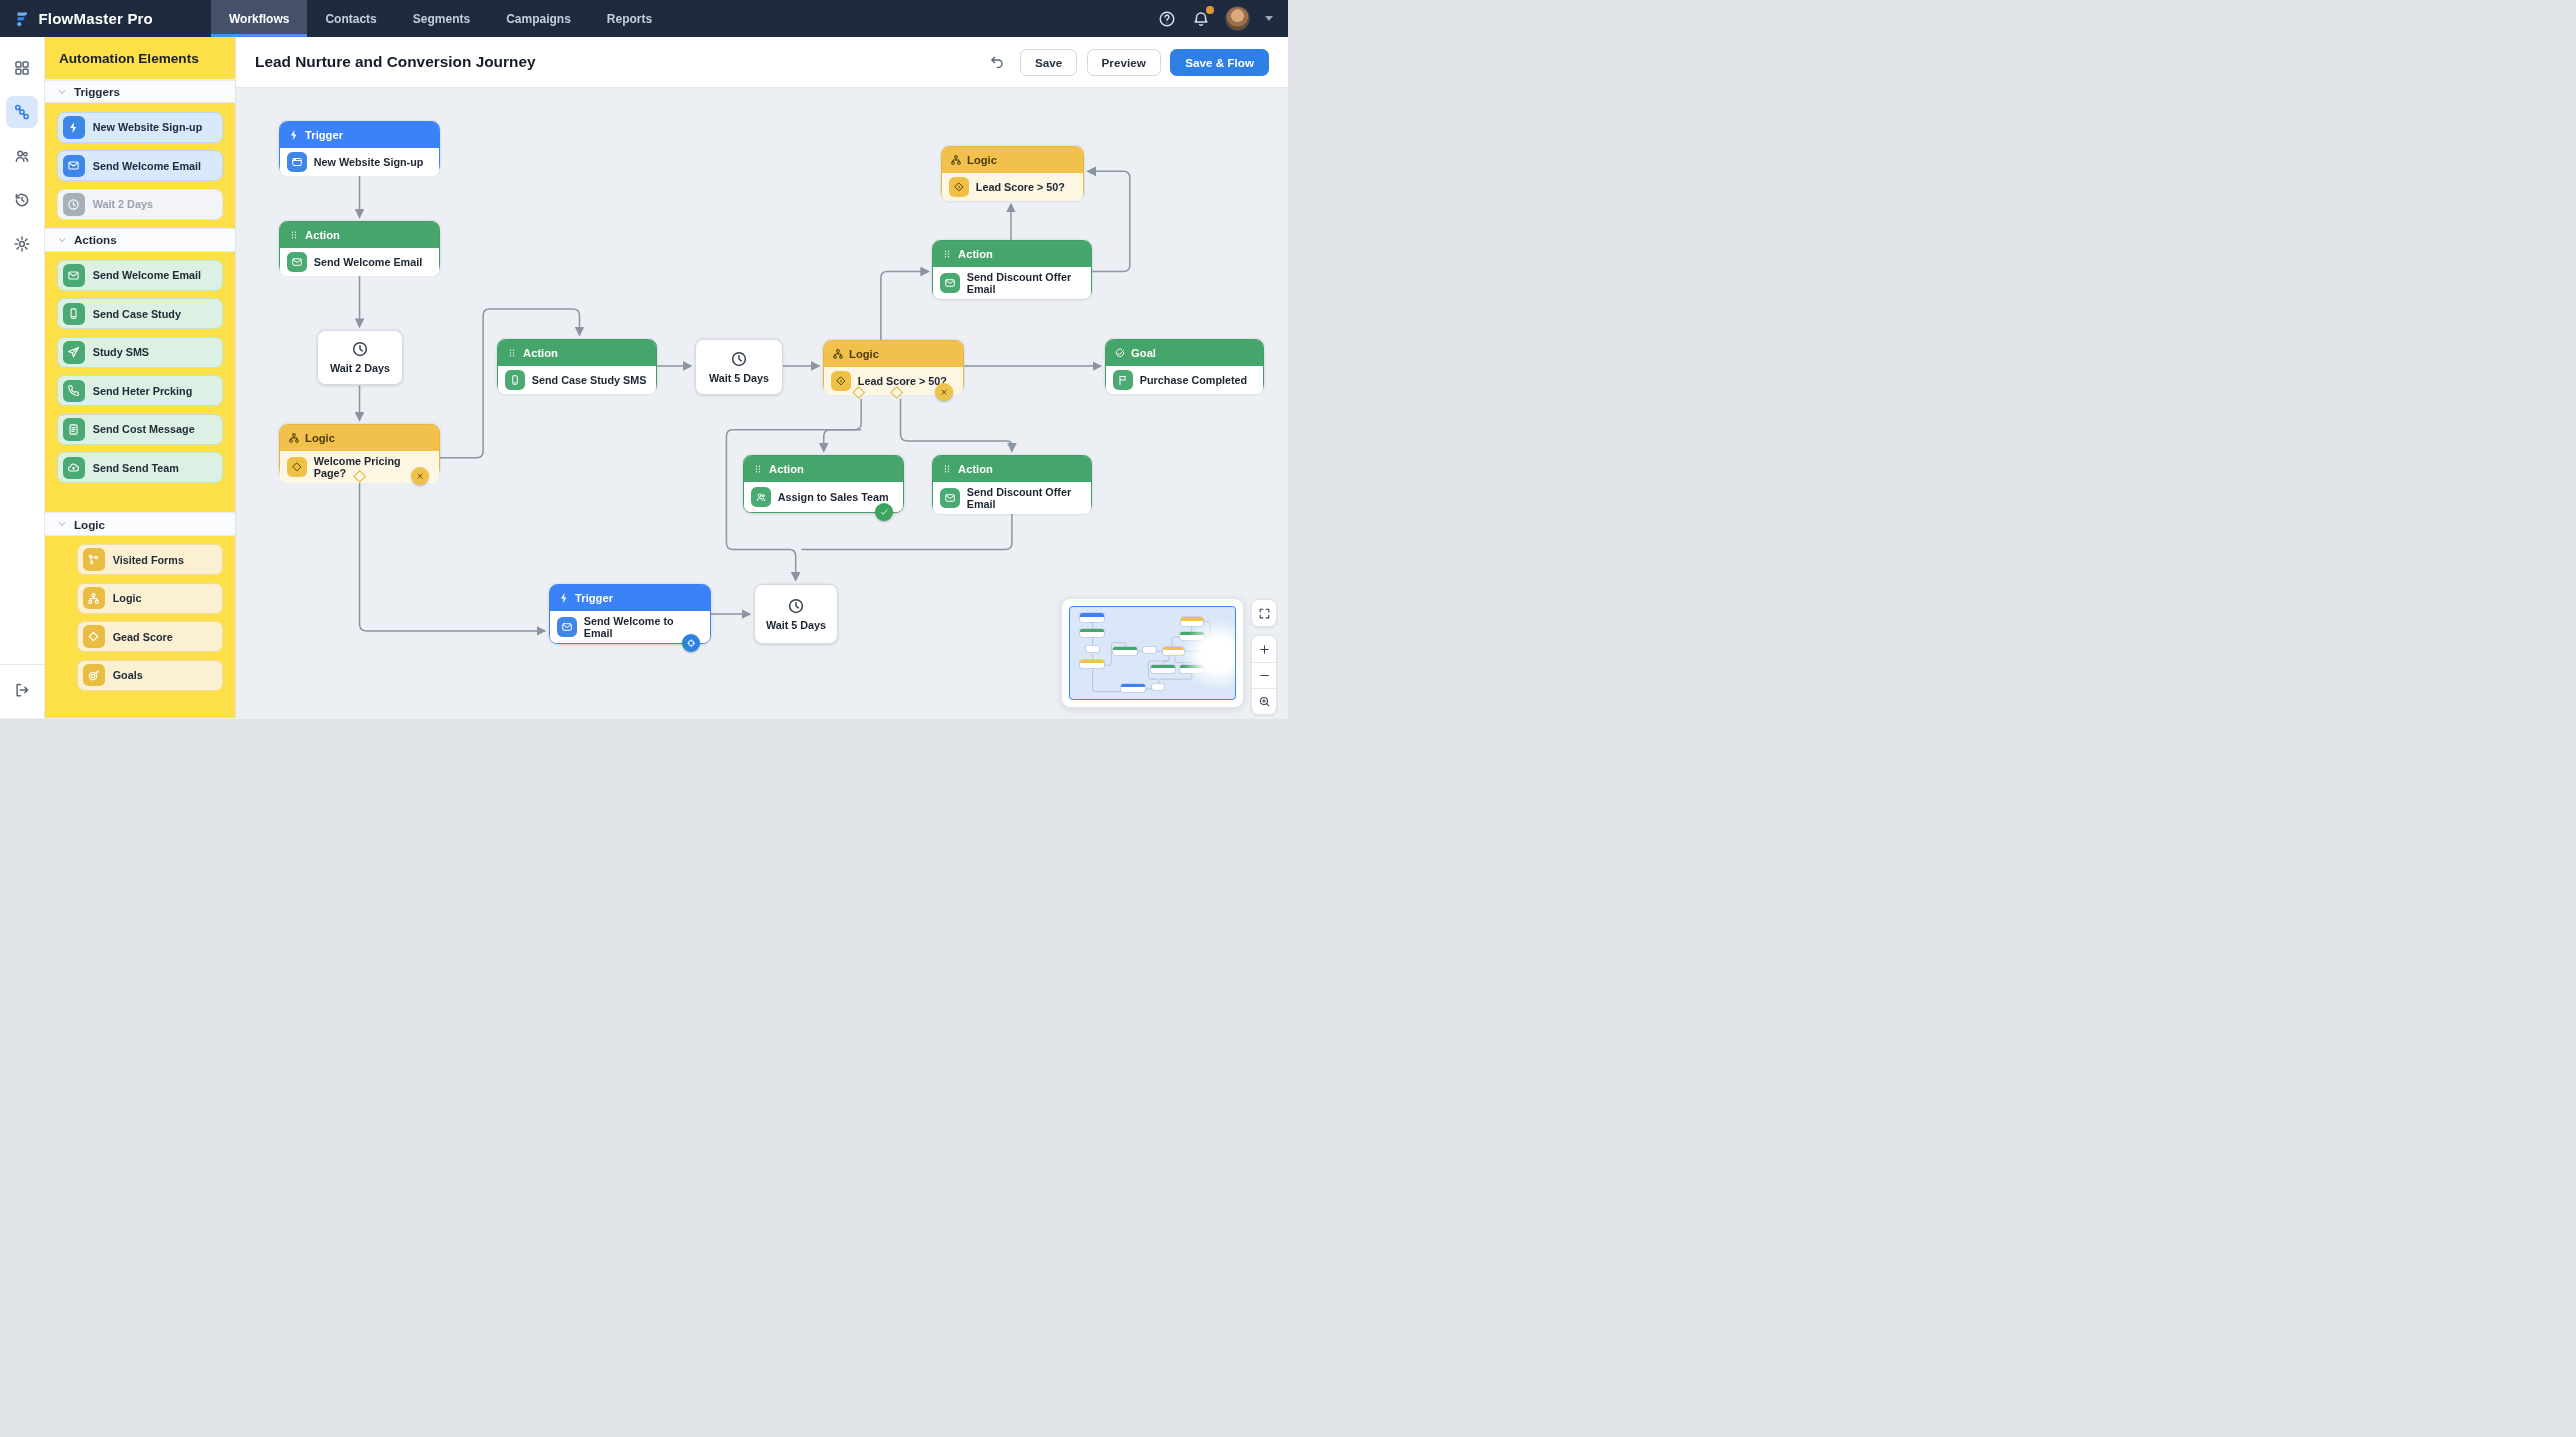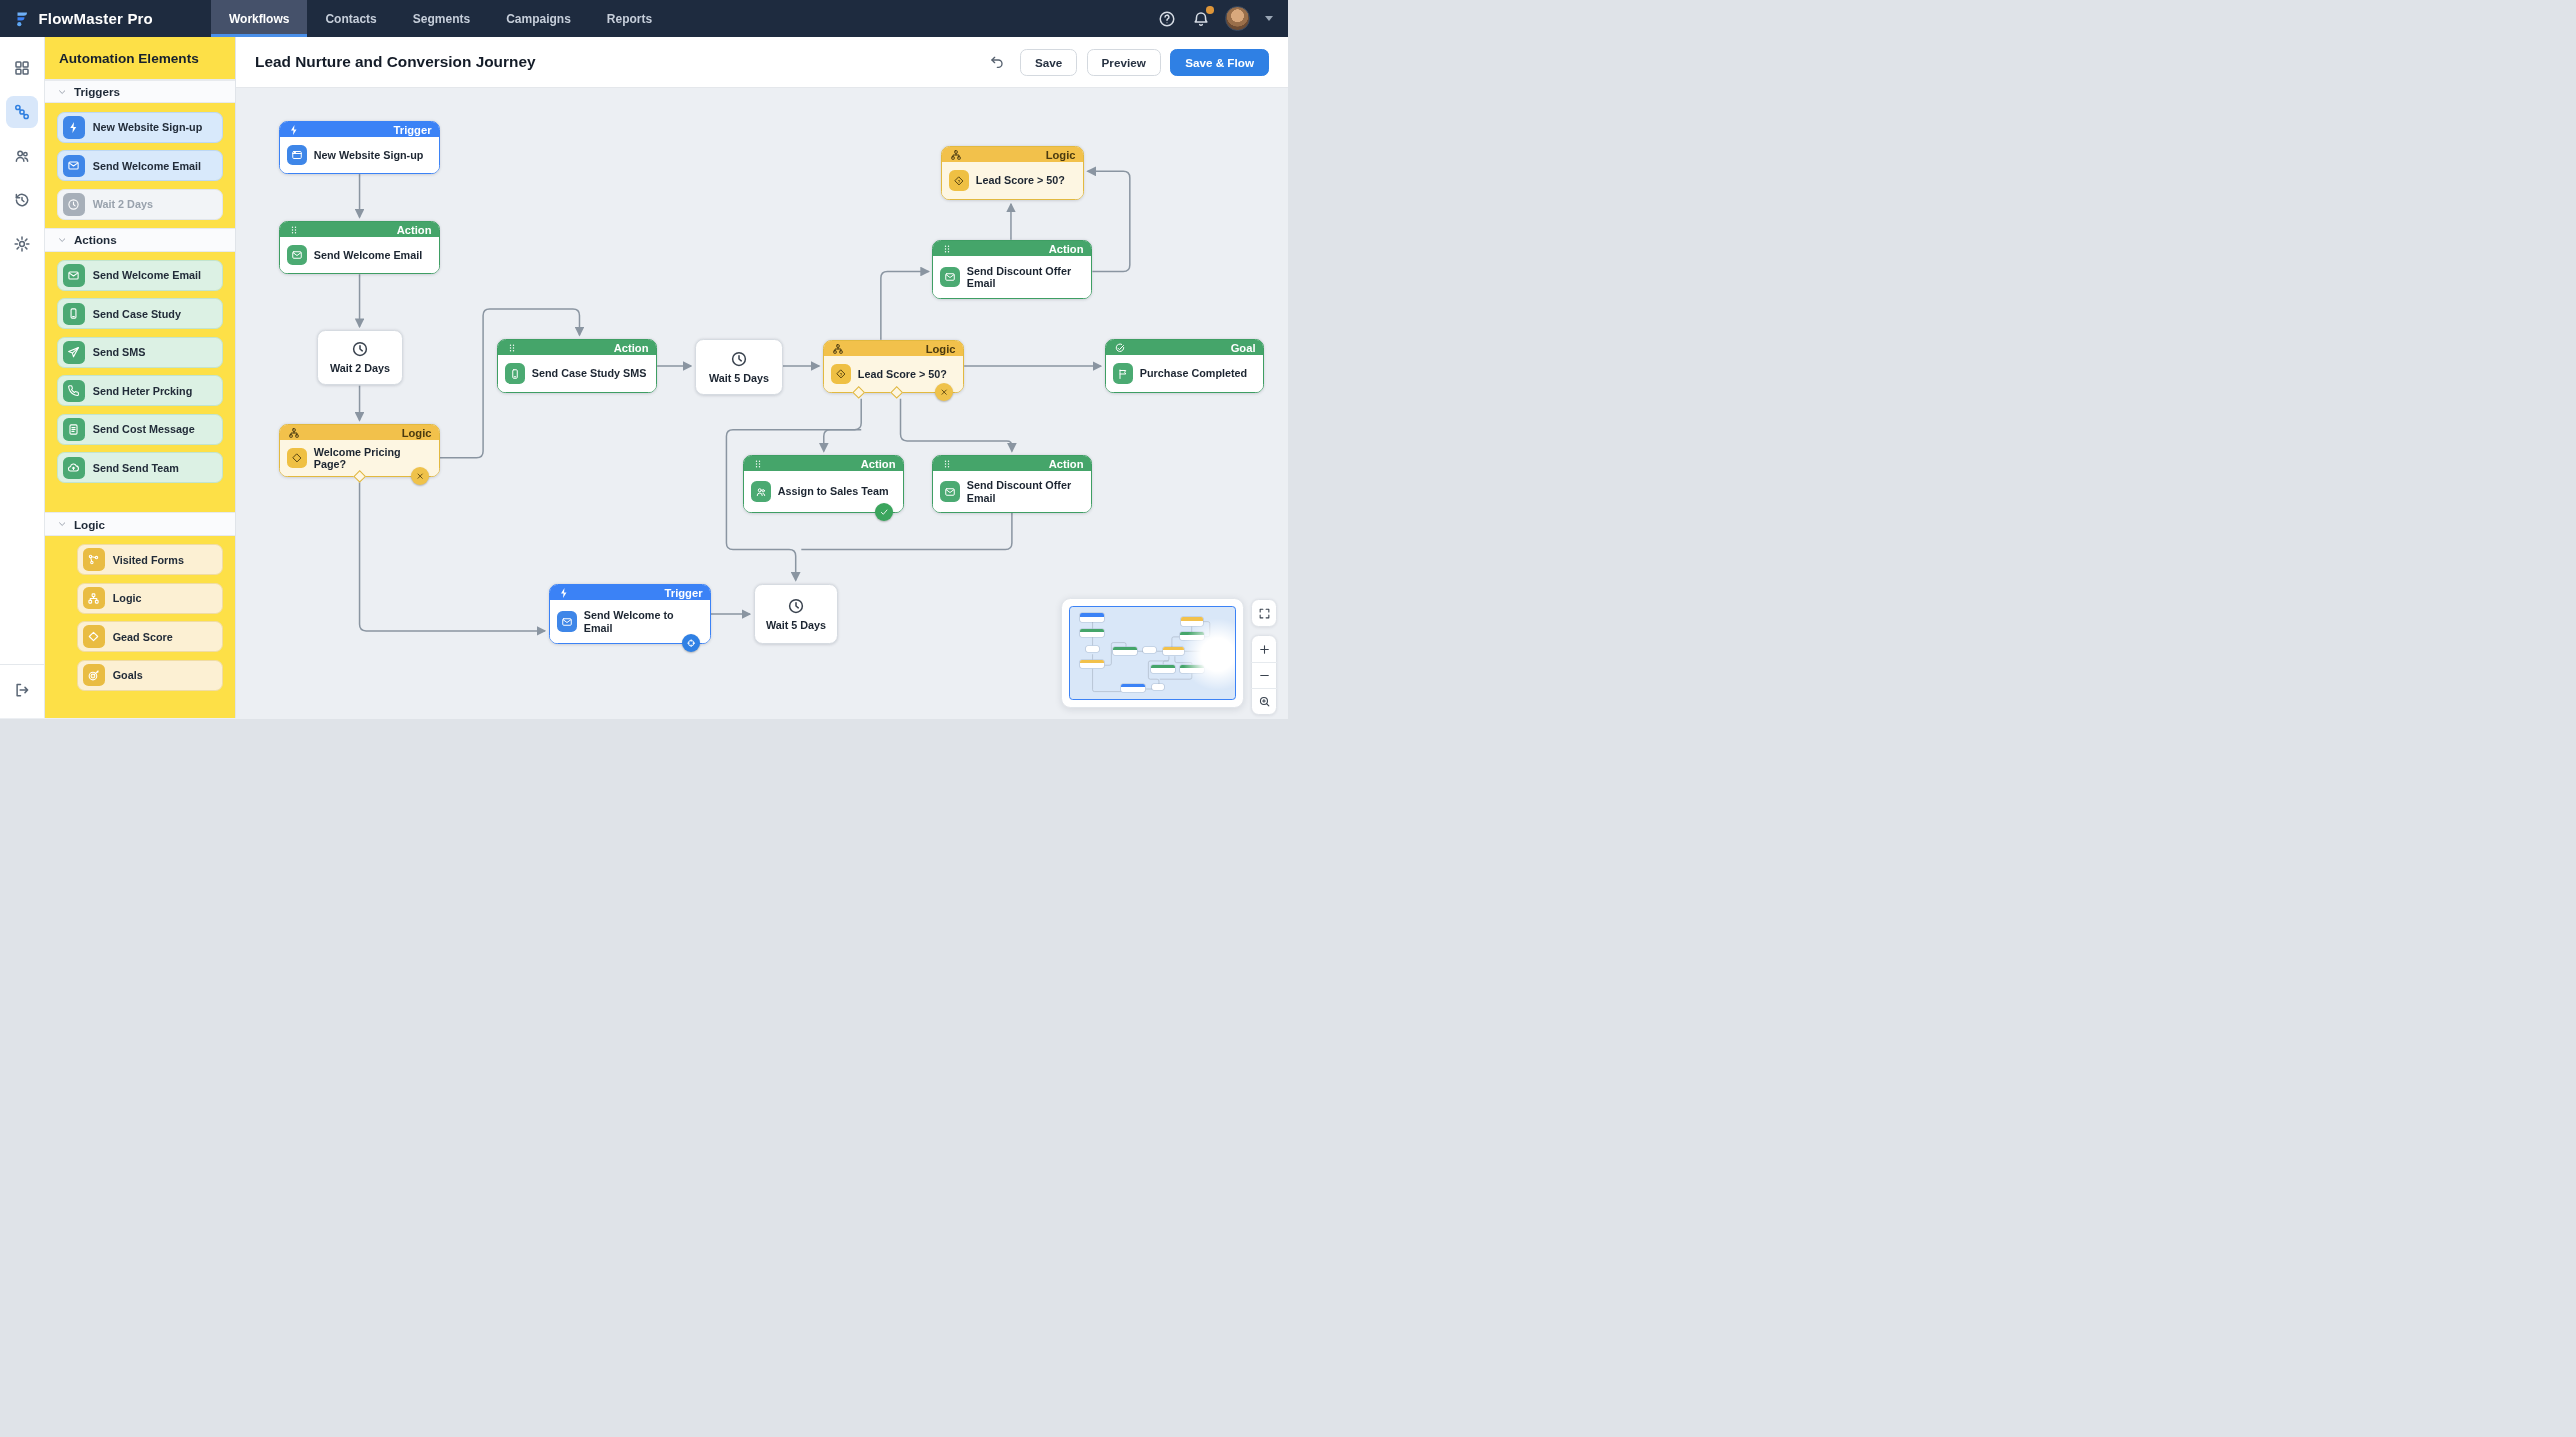--- a/index.html
+++ b/index.html
@@ -58,21 +58,21 @@
   .undo-btn svg{width:16px;height:16px;}
   .btn{height:27px;padding:0 14px;margin-left:9.4px;border-radius:6.6px;border:0.9px solid #D4D9DF;background:#fff;font-size:11.7px;font-weight:600;color:#273242;cursor:pointer;}
   .btn.primary{background:#2F80E4;border-color:#2F80E4;color:#fff;}
 
   .canvas{position:relative;width:1052px;height:630px;background:#ECEFF3;overflow:hidden;}
   #edges{position:absolute;left:0;top:0;}
   .edge{stroke:#8A95A1;stroke-width:1.6;fill:none;}
 
   
   .node{position:absolute;border-radius:8.4px;background:#fff;border:1.4px solid;box-shadow:0 0.9px 2.8px rgba(25,35,55,.15);display:flex;flex-direction:column;cursor:pointer;}
-  .node-head{height:15px;flex:none;border-radius:6.6px 6.6px 0 0;display:flex;align-items:center;gap:5.6px;padding:0 7.5px;font-size:11.2px;font-weight:700;color:#fff;justify-content:space-between;}
+  .node-head{height:26px;flex:none;border-radius:6.6px 6.6px 0 0;display:flex;align-items:center;gap:5.6px;padding:0 7.5px;font-size:11.2px;font-weight:700;color:#fff;}
   .node-head svg{width:12px;height:12px;}
   .node-body{flex:1;display:flex;align-items:center;gap:6.6px;padding:3.7px 6.6px;border-radius:0 0 6.6px 6.6px;background:#fff;}
   .node-label{font-size:10.8px;font-weight:700;color:#1C2531;line-height:1.15;}
   .nsq{width:20.6px;height:20.6px;border-radius:5.6px;flex:none;display:flex;align-items:center;justify-content:center;color:#fff;}
   .nsq svg{width:12px;height:12px;}
   .node.trigger{border-color:#3B82F6;} .node.trigger .node-head{background:#3B82F6;} .node.trigger .nsq{background:#3E86E8;}
   .node.action{border-color:#3E9E63;} .node.action .node-head{background:#45A56A;} .node.action .nsq{background:#4BAA72;}
   .node.goal{border-color:#3E9E63;} .node.goal .node-head{background:#45A56A;} .node.goal .nsq{background:#4BAA72;}
   .node.logic{border-color:#E2B93F;} .node.logic .node-head{background:#F2C14B;color:#4A3A10;} .node.logic .node-body{background:#FDF6E2;} .node.logic .nsq{background:#EFC043;color:#584410;}
   .node.wait{border-color:#D6DBE1;align-items:center;justify-content:center;gap:3.7px;}
@@ -246,21 +246,21 @@
             </span>
                      <span class="label">Send Case Study</span>
           </div>
           <div class="el-item green">
             <span class="isq green">
               <svg viewBox="0 0 24 24" fill="none" stroke="currentColor" stroke-width="2" stroke-linecap="round" stroke-linejoin="round">
                 <path d="m21 3-18 7 7 3 2 7z"></path>
                 <path d="M21 3 10 13"></path>
               </svg>
             </span>
-                     <span class="label">Send SMS</span>
+                     <span class="label">Study SMS</span>
           </div>
           <div class="el-item green">
             <span class="isq green">
               <svg viewBox="0 0 24 24" fill="none" stroke="currentColor" stroke-width="2" stroke-linecap="round" stroke-linejoin="round">
                 <path d="M21 16.9v2.6a1.8 1.8 0 0 1-2 1.8 18 18 0 0 1-7.8-2.8 17.7 17.7 0 0 1-5.4-5.4A18 18 0 0 1 3 5.2 1.8 1.8 0 0 1 4.8 3.2h2.6a1.8 1.8 0 0 1 1.8 1.5c.1.9.3 1.7.6 2.5a1.8 1.8 0 0 1-.4 1.9L8.3 10.2a14.4 14.4 0 0 0 5.4 5.4l1.1-1.1a1.8 1.8 0 0 1 1.9-.4c.8.3 1.6.5 2.5.6a1.8 1.8 0 0 1 1.5 1.8z"></path>
               </svg>
             </span>
                      <span class="label">Send Heter Prcking</span>
           </div>
           <div class="el-item green">

